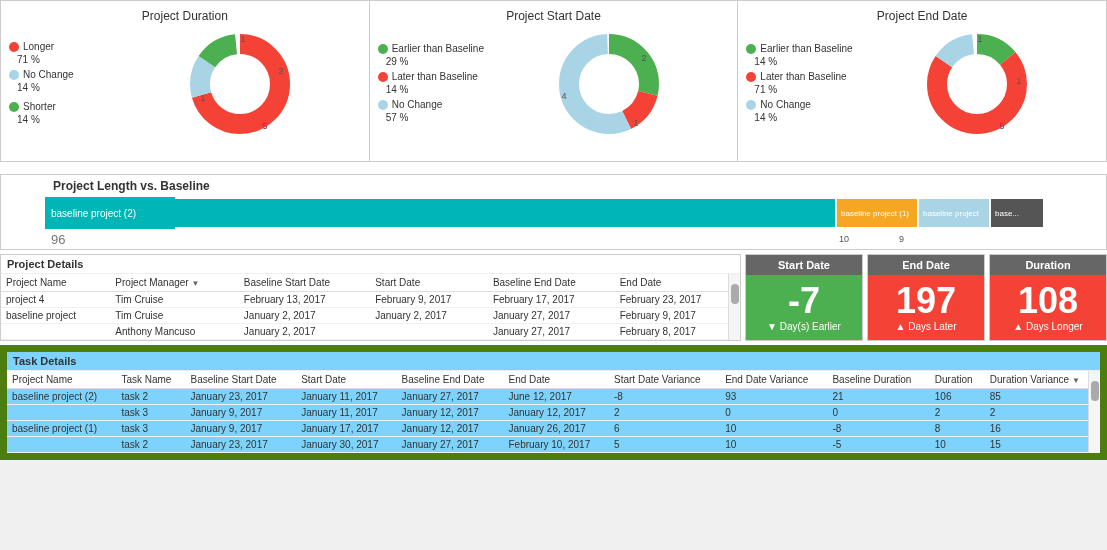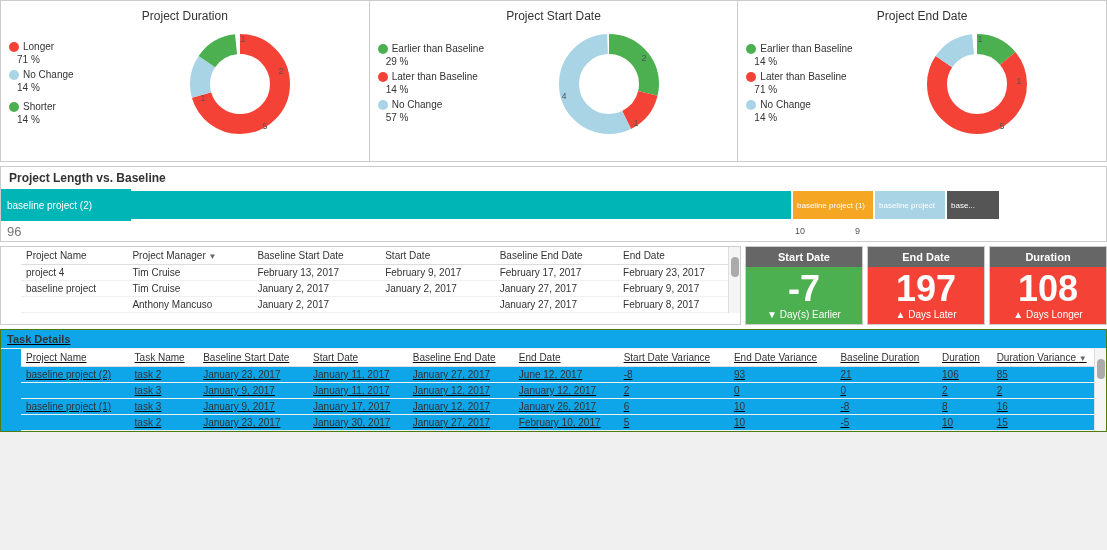--- a/index.html
+++ b/index.html
@@ -113,21 +113,20 @@
     }
     .section-title {
       font-size: 11px;
       font-weight: bold;
       padding: 3px 6px;
       color: #333;
       border-bottom: 1px solid #eee;
     }
     .table-container {
       overflow: hidden;
-      margin-left: 20px;
     }
     table {
       width: 100%;
       border-collapse: collapse;
       font-size: 10px;
     }
     th {
       background: #fff;
       color: #333;
       padding: 3px 5px;
@@ -185,24 +184,23 @@
       font-size: 10px;
       text-align: center;
       margin-top: 2px;
       font-weight: normal;
     }
     .kpi-green { background: #4caf50; }
     .kpi-red { background: #f44336; }
 
     
     .task-details {
-      border: 1px solid #4d7c0f;
-      background: #0ea5e9;
+      border: 7px solid #4d7c0f;
+      background: #7dd3fc;
       margin-top: 4px;
-      text-decoration: underline;
     }
 
     .scrollbar-area {
       position: relative;
     }
     .scroll-indicator {
       position: absolute;
       right: 0;
       top: 0;
       width: 12px;
@@ -378,21 +376,21 @@
             <circle cx="55" cy="55" r="26" fill="white"></circle>
             <text x="58" y="13" font-size="9" fill="#555" text-anchor="middle">1</text>
             <text x="97" y="55" font-size="9" fill="#555" text-anchor="middle">1</text>
             <text x="80" y="100" font-size="9" fill="#555" text-anchor="middle">5</text>
           </svg>
         </div>
       </div>
     </div>
   </div>
 
-  <div class="bar-section" style="margin-top:4px;">
+  <div class="bar-section" style="margin-top:12px;padding-left:44px;">
     <div class="bar-title">Project Length vs. Baseline</div>
     <div class="gantt-wrapper">
       <div class="gantt-top-row">
         <div class="gantt-label">
           <span>baseline project (2)</span>
         </div>
         <div class="gantt-bar-area">
           <div class="gantt-bar-main" style="width:660px;">
             <span class="bar-label-text"></span>
           </div>
@@ -415,20 +413,21 @@
           <span style="margin-left:660px;" class="num-marker">10</span>
           <span style="margin-left:42px;" class="num-marker">9</span>
         </div>
       </div>
     </div>
   </div>
 
   <div class="details-row" style="margin-top:4px;">
 
     <div class="project-details">
+      <div class="section-title">Project Details</div>
       <div class="scrollbar-area table-container">
         <table>
           <thead>
             <tr>
               <th>Project Name</th>
               <th>Project Manager <span class="sort-icon">▼</span></th>
               <th>Baseline Start Date</th>
               <th>Start Date</th>
               <th>Baseline End Date</th>
               <th>End Date</th>

